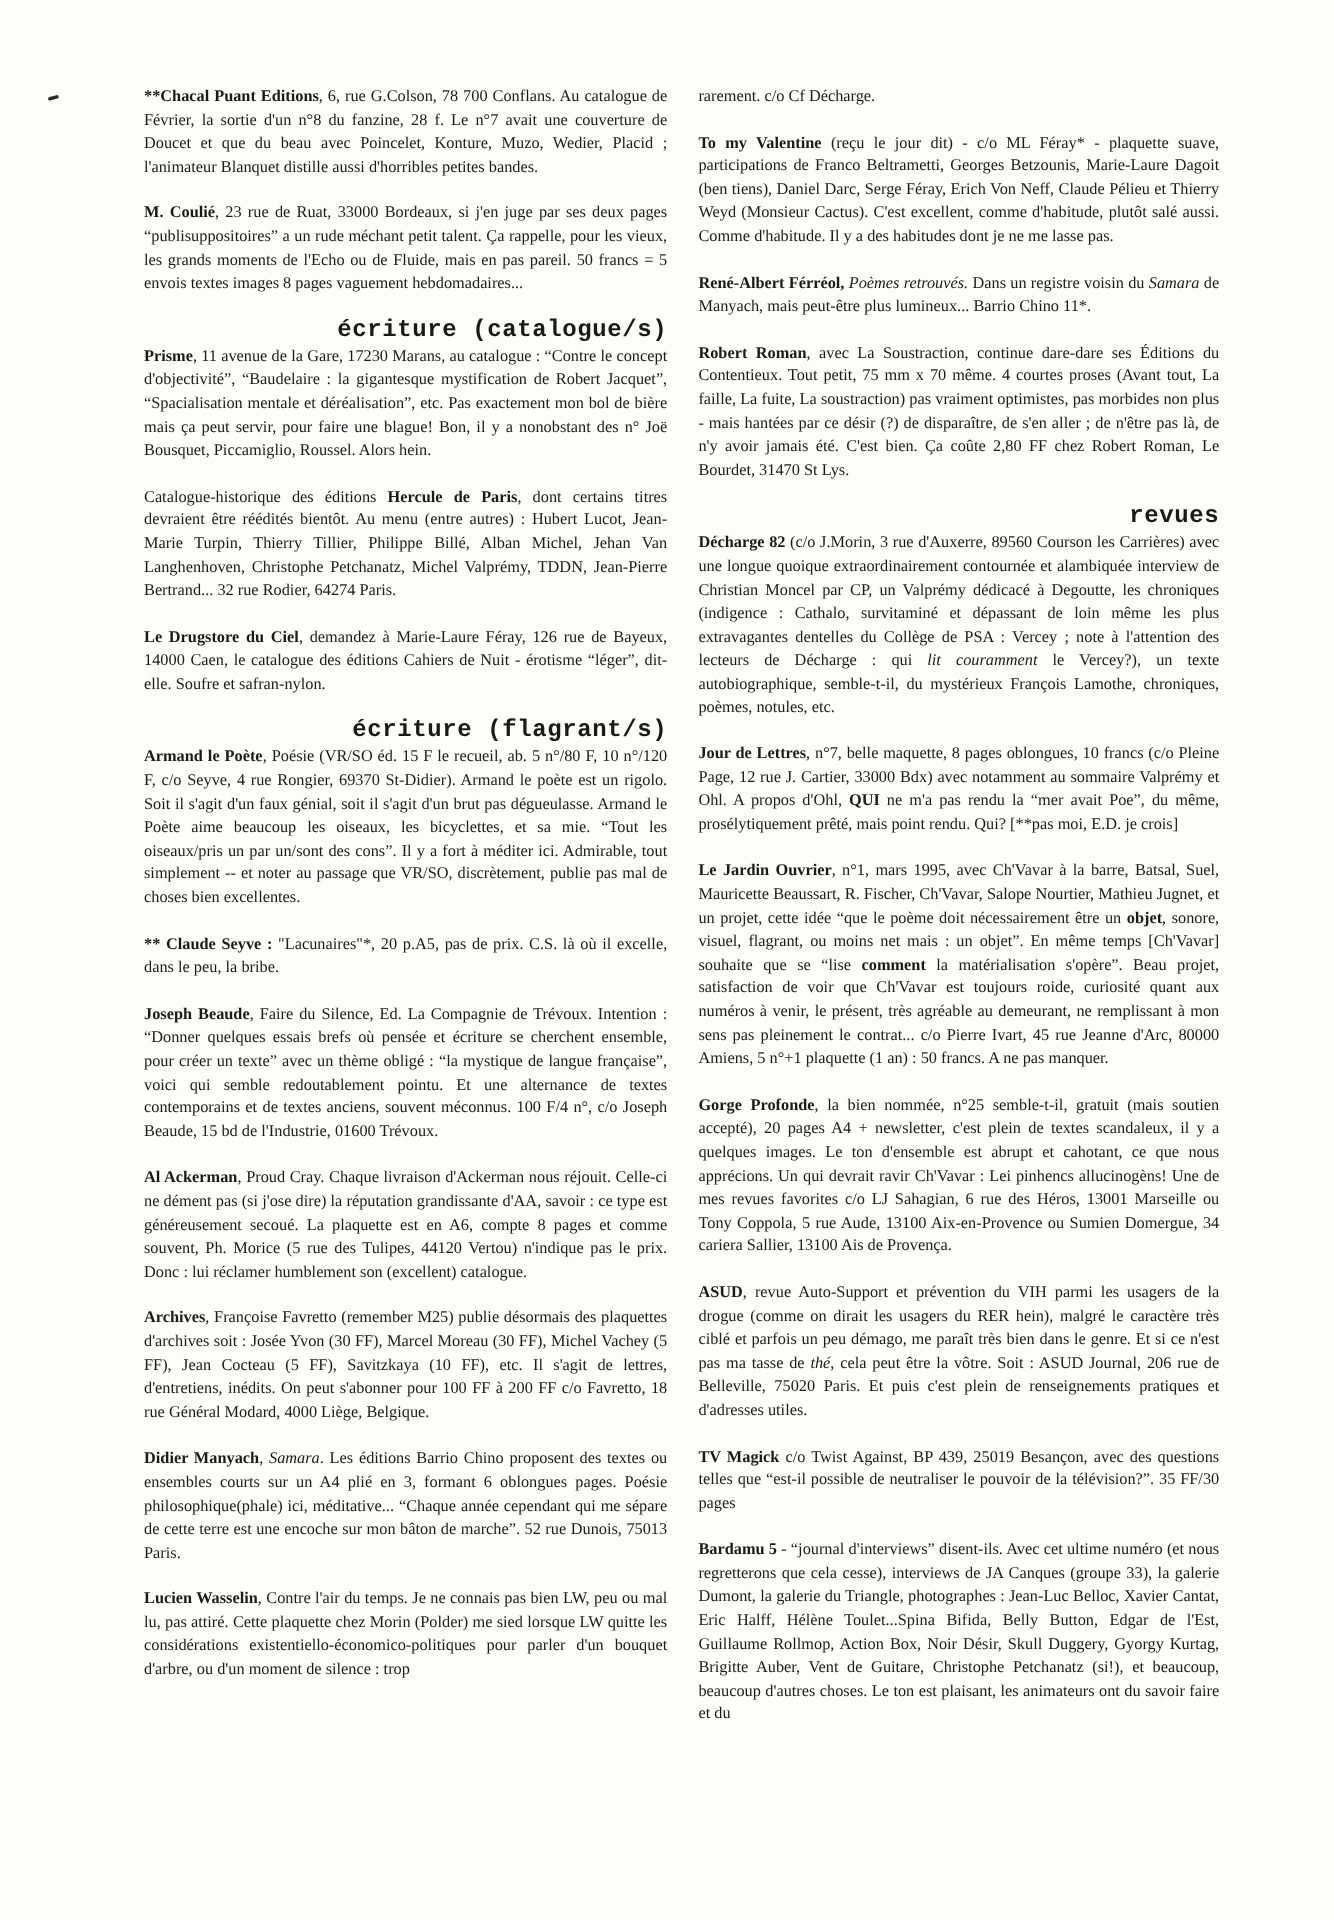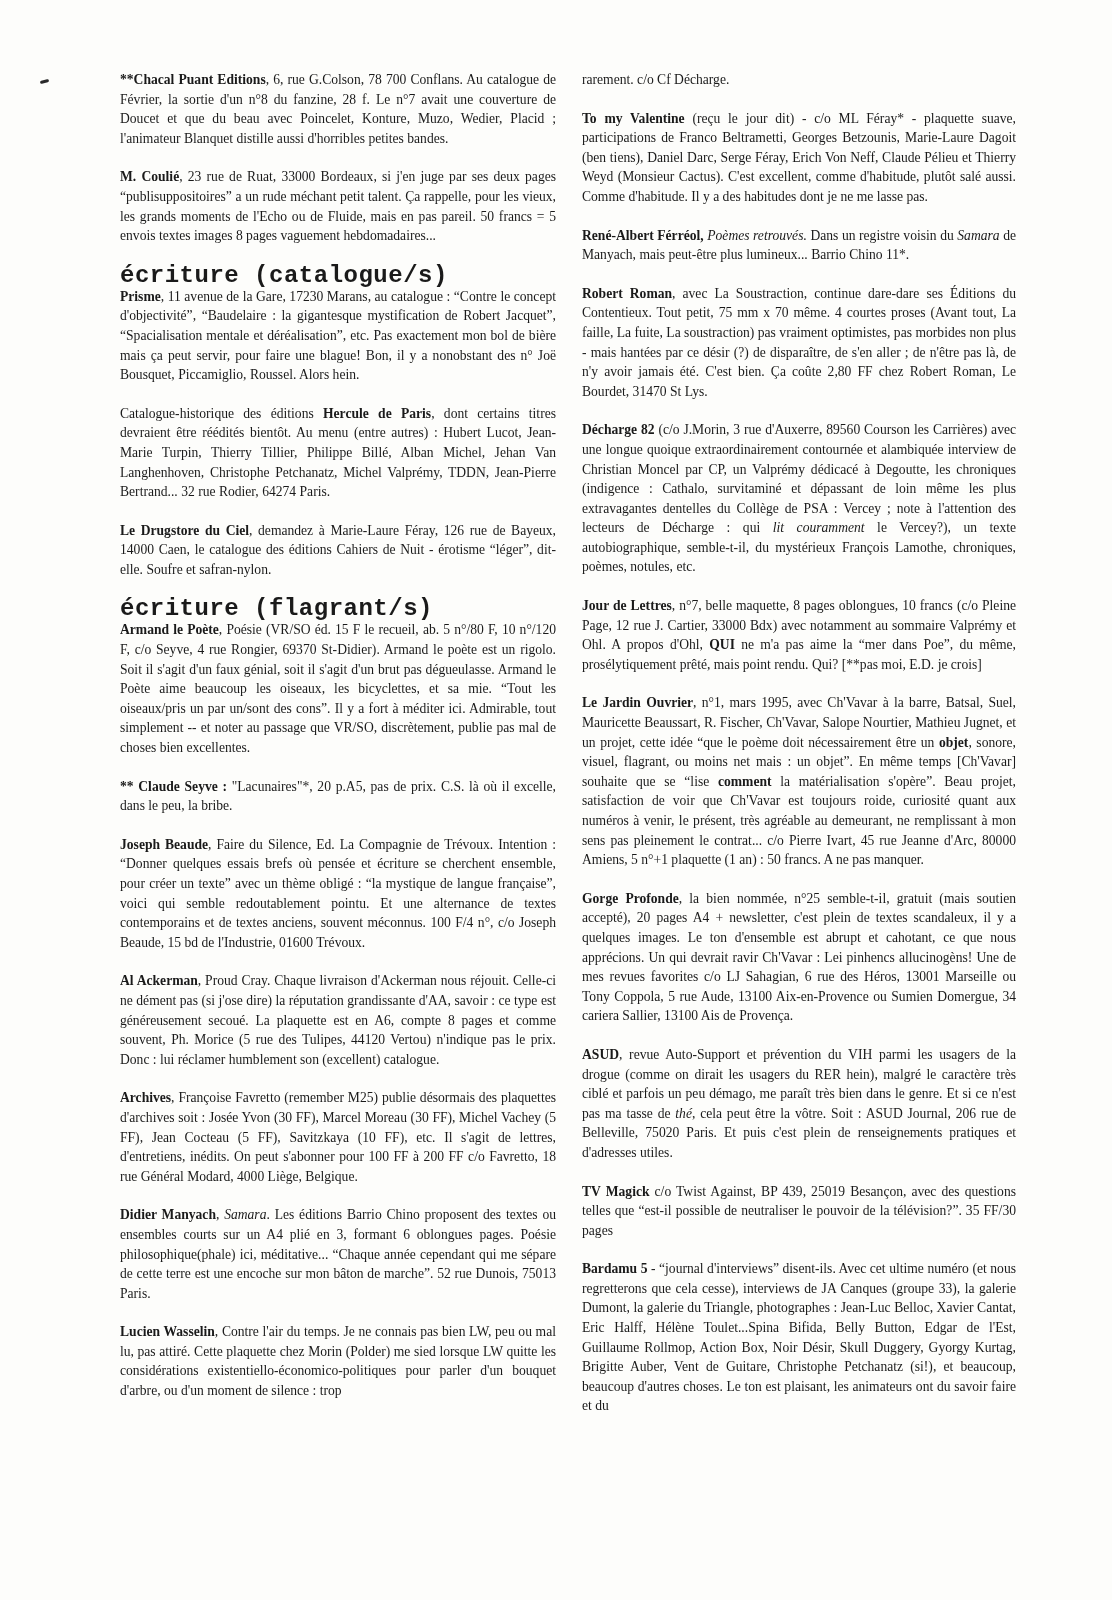--- a/index.html
+++ b/index.html
@@ -20,23 +20,23 @@
       font-size: 13.6px; line-height: 19.6px;
       text-align: justify;
     }
     .col-left { left: 120px; width: 436px; }
     .col-right { left: 582px; width: 434px; }
     .entry { margin: 0 0 19px 0; }
     .entry b { font-weight: bold; }
     .entry i { font-style: italic; font-family: Liberation Serif, serif; }
     .section-heading {
       font-family: "Liberation Mono", "DejaVu Sans Mono", monospace;
-      font-weight: bold; font-size: 24px; line-height: 22px;
+      font-weight: bold; font-size: 20px; line-height: 22px;
       margin: 3px 0 0 0; letter-spacing: 0.5px;
-      text-align: left;
+      text-align: right;
     }
   </style>
 </head>
 <body>
 
 <div class="speck"></div>
 
 <div class="col col-left">
   <div>
       <p class="entry"><b>**Chacal Puant Editions</b><span>, 6, rue G.Colson, 78 700 Conflans. Au catalogue de Février, la sortie d'un n°8 du fanzine, 28 f. Le n°7 avait une couverture de Doucet et que du beau avec Poincelet, Konture, Muzo, Wedier, Placid ; l'animateur Blanquet distille aussi d'horribles petites bandes.</span></p>
@@ -60,22 +60,23 @@
     </div>
 </div>
 
 <div class="col col-right">
   <div>
       <p class="entry"><span>rarement. c/o Cf Décharge.</span></p>
       <p class="entry"><b>To my Valentine</b><span> (reçu le jour dit) - c/o ML Féray* - plaquette suave, participations de Franco Beltrametti, Georges Betzounis, Marie-Laure Dagoit (ben tiens), Daniel Darc, Serge Féray, Erich Von Neff, Claude Pélieu et Thierry Weyd (Monsieur Cactus). C'est excellent, comme d'habitude, plutôt salé aussi. Comme d'habitude. Il y a des habitudes dont je ne me lasse pas.</span></p>
       <p class="entry"><b>René-Albert Férréol, </b><i>Poèmes retrouvés.</i><span> Dans un registre voisin du </span><i>Samara</i><span> de Manyach, mais peut-être plus lumineux... Barrio Chino 11*.</span></p>
       <p class="entry"><b>Robert Roman</b><span>, avec La Soustraction, continue dare-dare ses Éditions du Contentieux. Tout petit, 75 mm x 70 même. 4 courtes proses (Avant tout, La faille, La fuite, La soustraction) pas vraiment optimistes, pas morbides non plus - mais hantées par ce désir (?) de disparaître, de s'en aller ; de n'être pas là, de n'y avoir jamais été. C'est bien. Ça coûte 2,80 FF chez Robert Roman, Le Bourdet, 31470 St Lys.</span></p>
     </div>
+  <div class="section-heading">revues</div>
   <div>
       <p class="entry"><b>Décharge 82</b><span> (c/o J.Morin, 3 rue d'Auxerre, 89560 Courson les Carrières) avec une longue quoique extraordinairement contournée et alambiquée interview de Christian Moncel par CP, un Valprémy dédicacé à Degoutte, les chroniques (indigence : Cathalo, survitaminé et dépassant de loin même les plus extravagantes dentelles du Collège de PSA : Vercey ; note à l'attention des lecteurs de Décharge : qui </span><i>lit couramment</i><span> le Vercey?), un texte autobiographique, semble-t-il, du mystérieux François Lamothe, chroniques, poèmes, notules, etc.</span></p>
-      <p class="entry"><b>Jour de Lettres</b><span>, n°7, belle maquette, 8 pages oblongues, 10 francs (c/o Pleine Page, 12 rue J. Cartier, 33000 Bdx) avec notamment au sommaire Valprémy et Ohl. A propos d'Ohl, </span><b>QUI</b><span> ne m'a pas aime la “mer dans Poe”, du même, prosélytiquement prêté, mais point rendu. Qui? [**pas moi, E.D. je crois]</span></p>
+      <p class="entry"><b>Jour de Lettres</b><span>, n°7, belle maquette, 8 pages oblongues, 10 francs (c/o Pleine Page, 12 rue J. Cartier, 33000 Bdx) avec notamment au sommaire Valprémy et Ohl. A propos d'Ohl, </span><b>QUI</b><span> ne m'a pas rendu la “mer avait Poe”, du même, prosélytiquement prêté, mais point rendu. Qui? [**pas moi, E.D. je crois]</span></p>
       <p class="entry"><b>Le Jardin Ouvrier</b><span>, n°1, mars 1995, avec Ch'Vavar à la barre, Batsal, Suel, Mauricette Beaussart, R. Fischer, Ch'Vavar, Salope Nourtier, Mathieu Jugnet, et un projet, cette idée “que le poème doit nécessairement être un </span><b>objet</b><span>, sonore, visuel, flagrant, ou moins net mais : un objet”. En même temps [Ch'Vavar] souhaite que se “lise </span><b>comment</b><span> la matérialisation s'opère”. Beau projet, satisfaction de voir que Ch'Vavar est toujours roide, curiosité quant aux numéros à venir, le présent, très agréable au demeurant, ne remplissant à mon sens pas pleinement le contrat... c/o Pierre Ivart, 45 rue Jeanne d'Arc, 80000 Amiens, 5 n°+1 plaquette (1 an) : 50 francs. A ne pas manquer.</span></p>
       <p class="entry"><b>Gorge Profonde</b><span>, la bien nommée, n°25 semble-t-il, gratuit (mais soutien accepté), 20 pages A4 + newsletter, c'est plein de textes scandaleux, il y a quelques images. Le ton d'ensemble est abrupt et cahotant, ce que nous apprécions. Un qui devrait ravir Ch'Vavar : Lei pinhencs allucinogèns! Une de mes revues favorites c/o LJ Sahagian, 6 rue des Héros, 13001 Marseille ou Tony Coppola, 5 rue Aude, 13100 Aix-en-Provence ou Sumien Domergue, 34 cariera Sallier, 13100 Ais de Provença.</span></p>
       <p class="entry"><b>ASUD</b><span>, revue Auto-Support et prévention du VIH parmi les usagers de la drogue (comme on dirait les usagers du RER hein), malgré le caractère très ciblé et parfois un peu démago, me paraît très bien dans le genre. Et si ce n'est pas ma tasse de </span><i>thé</i><span>, cela peut être la vôtre. Soit : ASUD Journal, 206 rue de Belleville, 75020 Paris. Et puis c'est plein de renseignements pratiques et d'adresses utiles.</span></p>
       <p class="entry"><b>TV Magick</b><span> c/o Twist Against, BP 439, 25019 Besançon, avec des questions telles que “est-il possible de neutraliser le pouvoir de la télévision?”. 35 FF/30 pages</span></p>
       <p class="entry"><b>Bardamu 5</b><span> - “journal d'interviews” disent-ils. Avec cet ultime numéro (et nous regretterons que cela cesse), interviews de JA Canques (groupe 33), la galerie Dumont, la galerie du Triangle, photographes : Jean-Luc Belloc, Xavier Cantat, Eric Halff, Hélène Toulet...Spina Bifida, Belly Button, Edgar de l'Est, Guillaume Rollmop, Action Box, Noir Désir, Skull Duggery, Gyorgy Kurtag, Brigitte Auber, Vent de Guitare, Christophe Petchanatz (si!), et beaucoup, beaucoup d'autres choses. Le ton est plaisant, les animateurs ont du savoir faire et du</span></p>
     </div>
 </div>
 
 </body></html>

